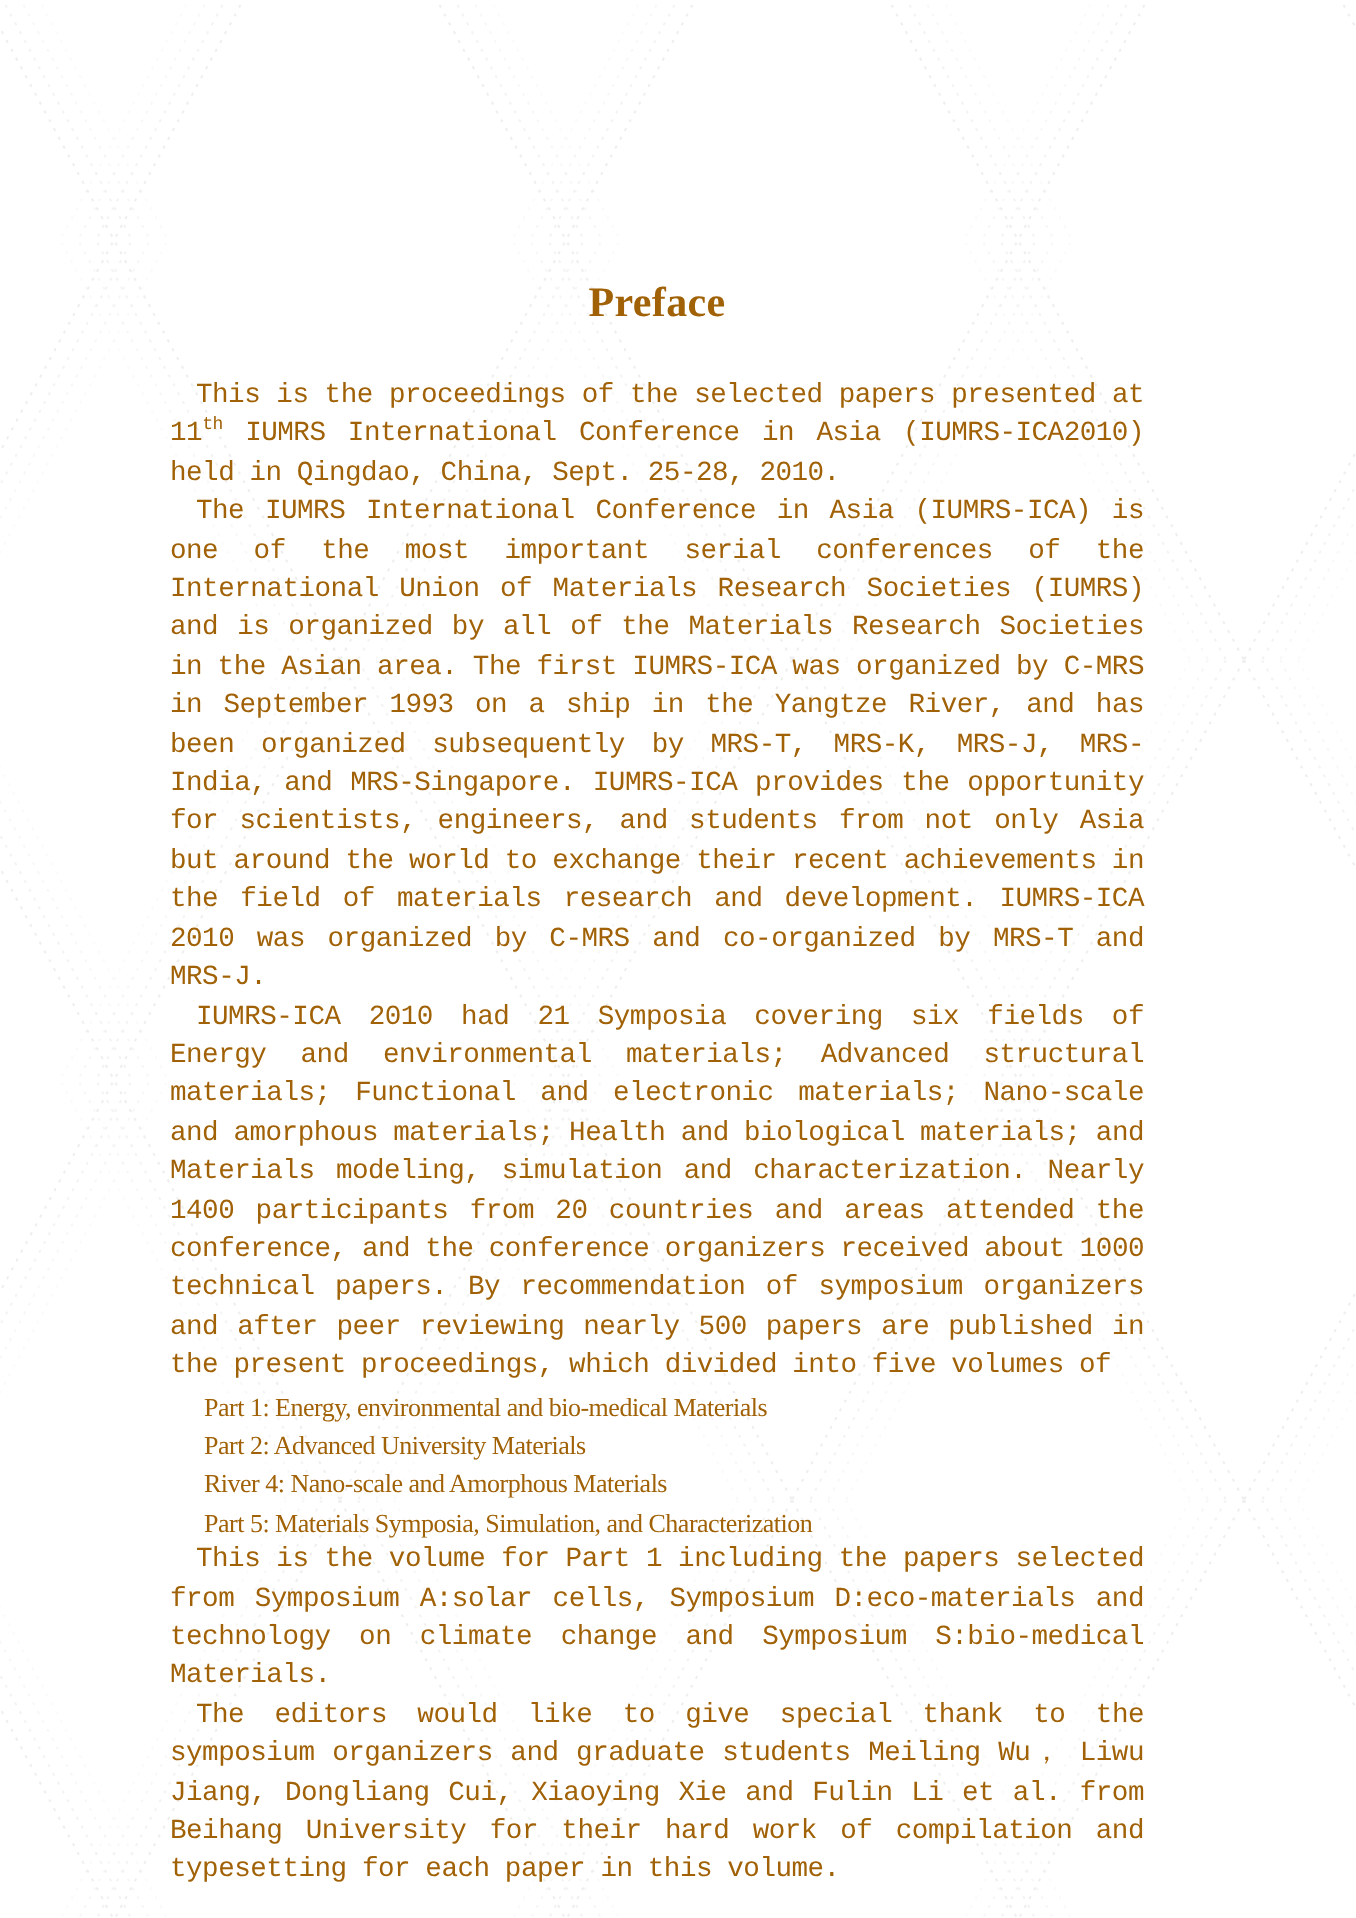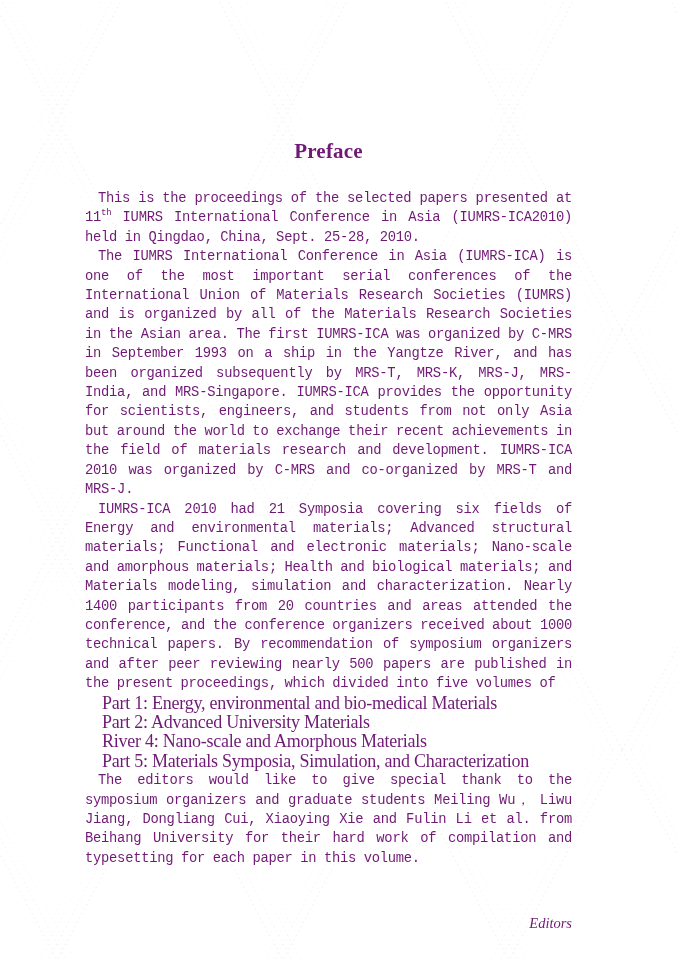--- a/index.html
+++ b/index.html
@@ -7,21 +7,21 @@
     padding: 0;
     background: #ffffff;
   }
   .page {
     position: relative;
     width: 678px;
     height: 959px;
     background: #ffffff;
     overflow: hidden;
     font-family: "Liberation Serif", "DejaVu Serif", serif;
-    color: #701a75;
+    color: #a16207;
   }
   .watermark {
     position: absolute;
     top: 0;
     left: 0;
     z-index: 0;
     pointer-events: none;
   }
   .content {
     position: absolute;
@@ -51,21 +51,21 @@
   .para sup {
     font-size: 9px;
     line-height: 0;
     vertical-align: super;
   }
   .parts-list {
     margin: 0;
   }
   .part-line {
     padding-left: 17px;
-    font-size: 18px;
+    font-size: 13px;
     line-height: 19.4px;
     letter-spacing: -0.25px;
   }
   .signature {
     margin-top: 46px;
     text-align: right;
     font-style: italic;
     font-size: 14.5px;
     line-height: 19.4px;
   }
@@ -103,19 +103,20 @@
 
     <p class="para">IUMRS-ICA 2010 had 21 Symposia covering six fields of Energy and environmental materials; Advanced structural materials; Functional and electronic materials; Nano-scale and amorphous materials; Health and biological materials; and Materials modeling, simulation and characterization. Nearly 1400 participants from 20 countries and areas attended the conference, and the conference organizers received about 1000 technical papers. By recommendation of symposium organizers and after peer reviewing nearly 500 papers are published in the present proceedings, which divided into five volumes of</p>
 
     <div class="parts-list">
       <div class="part-line">Part 1: Energy, environmental and bio-medical Materials</div>
       <div class="part-line">Part 2: Advanced University Materials</div>
       <div class="part-line">River 4: Nano-scale and Amorphous Materials</div>
       <div class="part-line">Part 5: Materials Symposia, Simulation, and Characterization</div>
     </div>
 
+    <p class="para">This is the volume for Part 1 including the papers selected from Symposium A:solar cells, Symposium D:eco-materials and technology on climate change and Symposium S:bio-medical Materials.</p>
 
     <p class="para">The editors would like to give special thank to the symposium organizers and graduate students Meiling Wu， Liwu Jiang, Dongliang Cui, Xiaoying Xie and Fulin Li et al. from Beihang University for their hard work of compilation and typesetting for each paper in this volume.</p>
 
     <div class="signature">Editors</div>
 
   </div>
 </div>
 
 </body></html>

